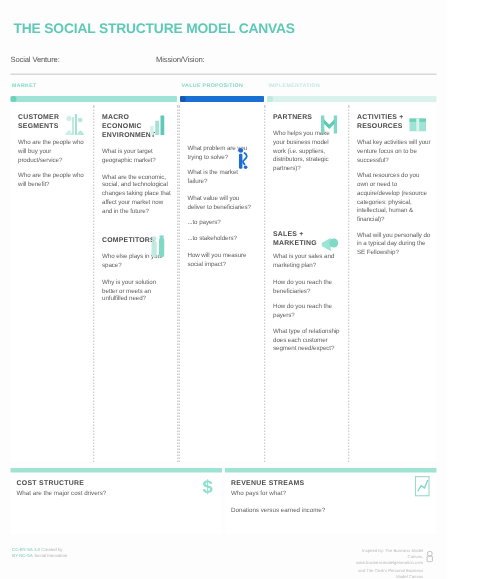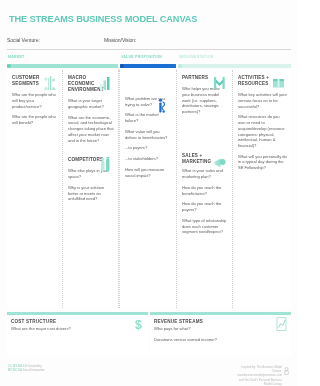--- a/index.html
+++ b/index.html
@@ -145,21 +145,21 @@
     font-size:2.8px; line-height:1.5; color:#b8b8b8; text-align:right;
   }
   .fr-icon{ position:absolute; right:0px; top:2px; width:5px; height:8px; }
   .fr-lines{ position:absolute; right:7px; top:0px; text-align:right; }
 </style>
 </head>
 <body>
 
 <div class="page">
 
-  <div class="title">THE STREAMS BUSINESS MODEL CANVAS</div>
+  <div class="title">THE SOCIAL STRUCTURE MODEL CANVAS</div>
 
   <div class="fields">
     <div class="field-label f-venture">Social Venture:</div>
     <div class="field-label f-mission">Mission/Vision:</div>
     <div class="field-rule"></div>
   </div>
 
   <div class="canvas">
 
     <div class="bands">

